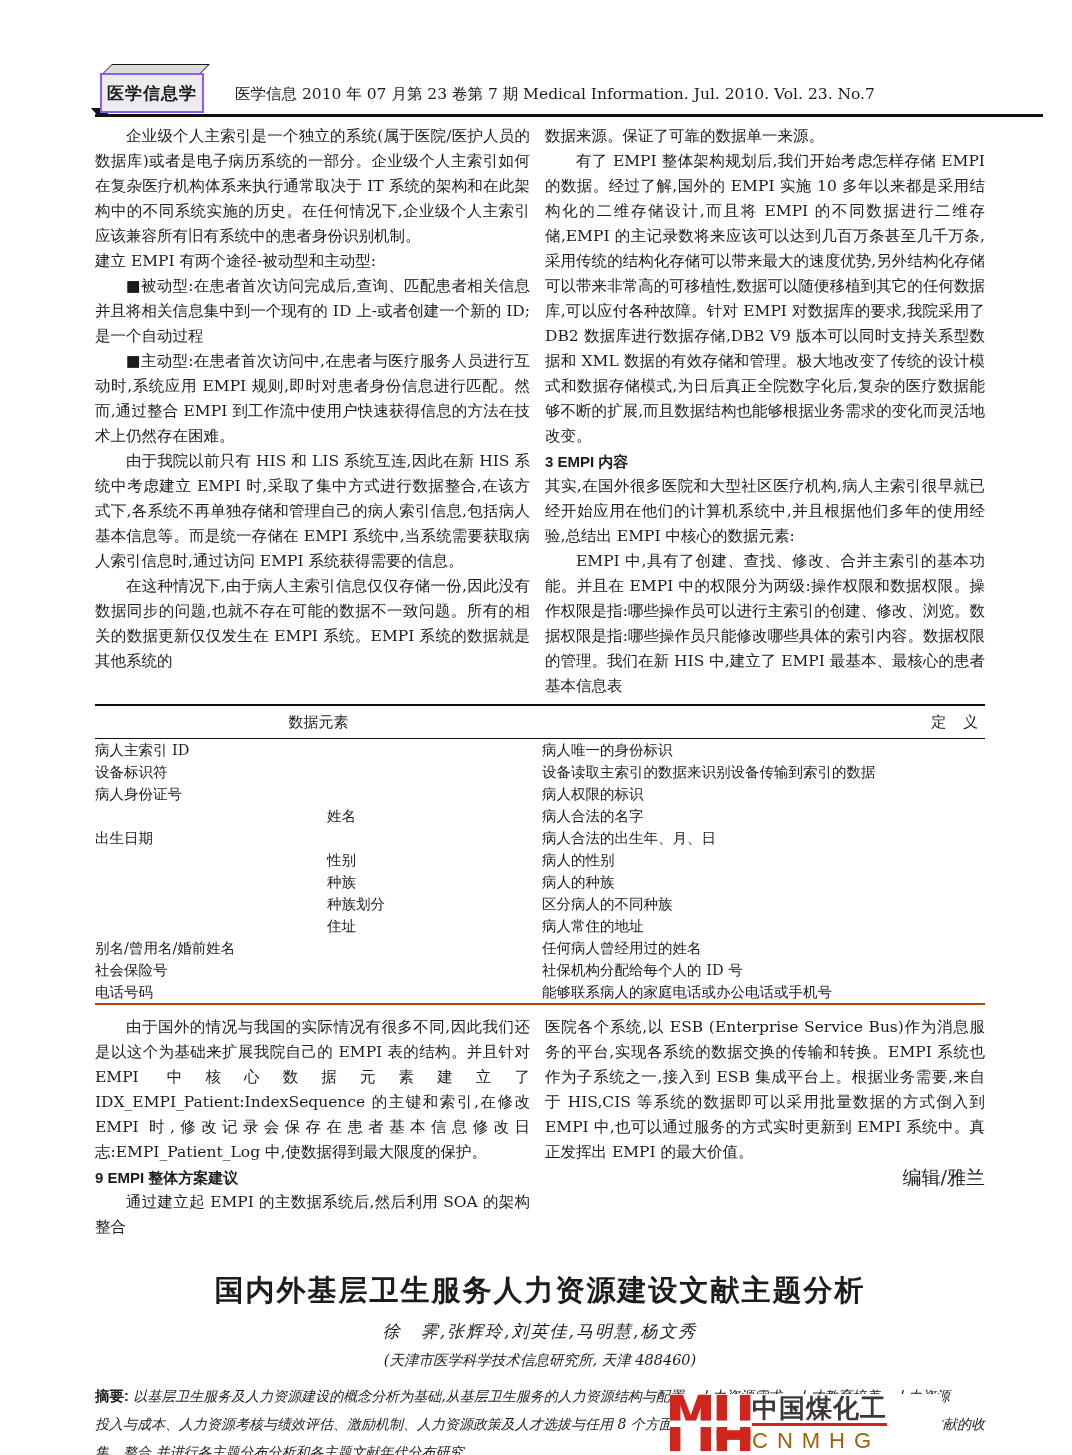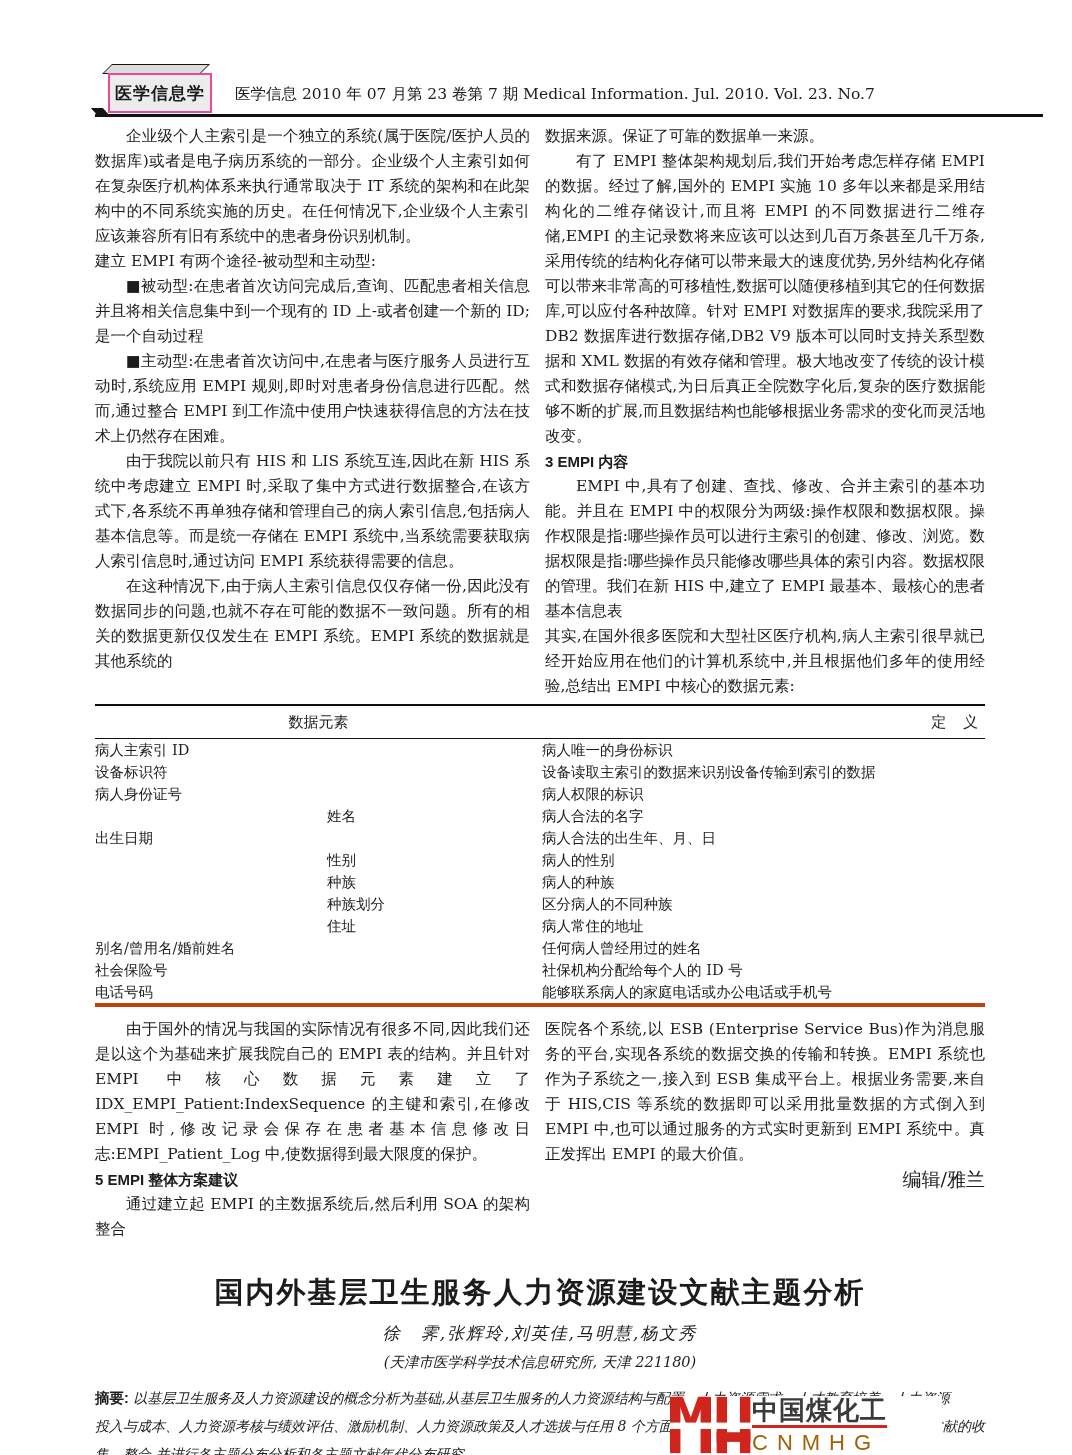--- a/index.html
+++ b/index.html
@@ -6,23 +6,23 @@
   .page{
     position:relative;width:1072px;height:1455px;background:#ffffff;
     font-family:"DejaVu Serif","Liberation Serif",serif;
     color:#1c1c1c;overflow:hidden;
   }
   
   .masthead{position:absolute;top:0;left:95px;width:948px;height:120px;}
   .mast-rule{position:absolute;top:114px;left:0;width:948px;height:3px;background:#101010;}
   .badge{
     position:absolute;left:5px;top:73px;width:100px;height:36px;background:#ececec;
-    border:2px solid #ec4899;display:flex;align-items:center;justify-content:center;
+    border:2px solid #8b5cf6;display:flex;align-items:center;justify-content:center;
     font-family:"Liberation Sans","DejaVu Sans",sans-serif;font-weight:bold;font-size:17px;
-    letter-spacing:1px;z-index:3;margin-left:8px;
+    letter-spacing:1px;z-index:3;
   }
   .badge-flap{
     position:absolute;left:12px;top:64px;width:96px;height:8px;background:#dcdcdc;
     border:1px solid #141414;transform:skewX(-45deg);z-index:2;
   }
   .badge-foot{position:absolute;left:-1px;top:108px;width:12px;height:7px;background:#141414;transform:skewX(42deg);z-index:1;}
   .mast-title{position:absolute;top:84px;left:140px;width:808px;font-size:15.5px;white-space:nowrap;}
   
   .content{position:absolute;top:124px;left:95px;width:890px;}
   .cols{display:flex;gap:15px;}
@@ -31,21 +31,21 @@
   p.body{margin:0;font-size:15.5px;line-height:25px;text-align:justify;text-indent:2em;}
   p.body.noindent{text-indent:0;}
   .sec-head{
     margin:0;font-family:"Liberation Sans","DejaVu Sans",sans-serif;
     font-weight:bold;font-size:15px;line-height:25px;text-indent:0;
   }
   .editor{margin:0;font-size:19px;line-height:25px;text-align:right;}
   
   table.empi{
     width:890px;border-collapse:collapse;margin:5px 0 10px 0;
-    border-top:2px solid #101010;border-bottom:4px solid #c2410c;
+    border-top:2px solid #101010;border-bottom:2px solid #c2410c;
   }
   table.empi th{
     font-weight:normal;font-size:15px;height:30px;border-bottom:1.5px solid #101010;
     vertical-align:middle;
   }
   table.empi th.h-term{width:450px;text-align:center;}
   table.empi th.h-def{width:440px;text-align:right;padding-left:12px;letter-spacing:6px;}
   table.empi td{font-size:14.5px;height:22px;vertical-align:middle;padding:0;}
   td.t-term{padding-left:215px;}
   tr.sub td.t-term{padding-left:232px;}
@@ -99,22 +99,22 @@
         <p class="body noindent">建立 EMPI 有两个途径-被动型和主动型:</p>
         <p class="body">■被动型:在患者首次访问完成后,查询、匹配患者相关信息并且将相关信息集中到一个现有的 ID 上-或者创建一个新的 ID;是一个自动过程</p>
         <p class="body">■主动型:在患者首次访问中,在患者与医疗服务人员进行互动时,系统应用 EMPI 规则,即时对患者身份信息进行匹配。然而,通过整合 EMPI 到工作流中使用户快速获得信息的方法在技术上仍然存在困难。</p>
         <p class="body">由于我院以前只有 HIS 和 LIS 系统互连,因此在新 HIS 系统中考虑建立 EMPI 时,采取了集中方式进行数据整合,在该方式下,各系统不再单独存储和管理自己的病人索引信息,包括病人基本信息等。而是统一存储在 EMPI 系统中,当系统需要获取病人索引信息时,通过访问 EMPI 系统获得需要的信息。</p>
         <p class="body">在这种情况下,由于病人主索引信息仅仅存储一份,因此没有数据同步的问题,也就不存在可能的数据不一致问题。所有的相关的数据更新仅仅发生在 EMPI 系统。EMPI 系统的数据就是其他系统的</p>
       </div>
       <div class="col-r">
         <p class="body noindent">数据来源。保证了可靠的数据单一来源。</p>
         <p class="body">有了 EMPI 整体架构规划后,我们开始考虑怎样存储 EMPI 的数据。经过了解,国外的 EMPI 实施 10 多年以来都是采用结构化的二维存储设计,而且将 EMPI 的不同数据进行二维存储,EMPI 的主记录数将来应该可以达到几百万条甚至几千万条,采用传统的结构化存储可以带来最大的速度优势,另外结构化存储可以带来非常高的可移植性,数据可以随便移植到其它的任何数据库,可以应付各种故障。针对 EMPI 对数据库的要求,我院采用了 DB2 数据库进行数据存储,DB2 V9 版本可以同时支持关系型数据和 XML 数据的有效存储和管理。极大地改变了传统的设计模式和数据存储模式,为日后真正全院数字化后,复杂的医疗数据能够不断的扩展,而且数据结构也能够根据业务需求的变化而灵活地改变。</p>
         <p class="sec-head">3 EMPI 内容</p>
+        <p class="body noindent">其实,在国外很多医院和大型社区医疗机构,病人主索引很早就已经开始应用在他们的计算机系统中,并且根据他们多年的使用经验,总结出 EMPI 中核心的数据元素:</p>
         <p class="body">EMPI 中,具有了创建、查找、修改、合并主索引的基本功能。并且在 EMPI 中的权限分为两级:操作权限和数据权限。操作权限是指:哪些操作员可以进行主索引的创建、修改、浏览。数据权限是指:哪些操作员只能修改哪些具体的索引内容。数据权限的管理。我们在新 HIS 中,建立了 EMPI 最基本、最核心的患者基本信息表</p>
-        <p class="body noindent">其实,在国外很多医院和大型社区医疗机构,病人主索引很早就已经开始应用在他们的计算机系统中,并且根据他们多年的使用经验,总结出 EMPI 中核心的数据元素:</p>
       </div>
     </div>
 
     <table class="empi">
       <thead>
         <tr>
           <th class="h-term">数据元素</th>
           <th class="h-def">定 义</th>
         </tr>
       </thead>
@@ -166,32 +166,32 @@
         <tr>
             <td class="t-term">电话号码</td>
             <td class="t-def">能够联系病人的家庭电话或办公电话或手机号</td>
           </tr>
       </tbody>
     </table>
 
     <div class="cols">
       <div class="col-l">
         <p class="body">由于国外的情况与我国的实际情况有很多不同,因此我们还是以这个为基础来扩展我院自己的 EMPI 表的结构。并且针对 EMPI 中核心数据元素建立了 IDX_EMPI_Patient:IndexSequence 的主键和索引,在修改 EMPI 时,修改记录会保存在患者基本信息修改日志:EMPI_Patient_Log 中,使数据得到最大限度的保护。</p>
-        <p class="sec-head">5 EMPI 整体方案建议</p>
+        <p class="sec-head">9 EMPI 整体方案建议</p>
         <p class="body">通过建立起 EMPI 的主数据系统后,然后利用 SOA 的架构整合</p>
       </div>
       <div class="col-r">
         <p class="body noindent">医院各个系统,以 ESB (Enterprise Service Bus)作为消息服务的平台,实现各系统的数据交换的传输和转换。EMPI 系统也作为子系统之一,接入到 ESB 集成平台上。根据业务需要,来自于 HIS,CIS 等系统的数据即可以采用批量数据的方式倒入到 EMPI 中,也可以通过服务的方式实时更新到 EMPI 系统中。真正发挥出 EMPI 的最大价值。</p>
         <p class="editor">编辑/雅兰</p>
       </div>
     </div>
 
     <h1 class="a2-title">国内外基层卫生服务人力资源建设文献主题分析</h1>
     <div class="a2-authors">徐　霁,张辉玲,刘英佳,马明慧,杨文秀</div>
-    <div class="a2-affil">(天津市医学科学技术信息研究所, 天津 221180)</div>
+    <div class="a2-affil">(天津市医学科学技术信息研究所, 天津 488460)</div>
 
     <div class="abstract">
       <p><span class="ab-label">摘要:</span> <span>以基层卫生服务及人力资源建设的概念分析为基础,从基层卫生服务的人力资源结构与配置、人力资源需求、人才教育培养、人力资源</span></p>
       <p class="ab-line2"><span>投入与成本、人力资源考核与绩效评估、激励机制、人力资源政策及人才选拔与任用 8 个方面</span><span class="ab-frag">源建设文献的收</span></p>
       <p><span>集、整合,并进行各主题分布分析和各主题文献年代分布研究。</span></p>
 
       <div class="watermark">
         <svg width="82" height="58" viewBox="0 0 102 70">
           <g fill="#d0251c">
             <rect x="0" y="0" width="13" height="70"></rect>

